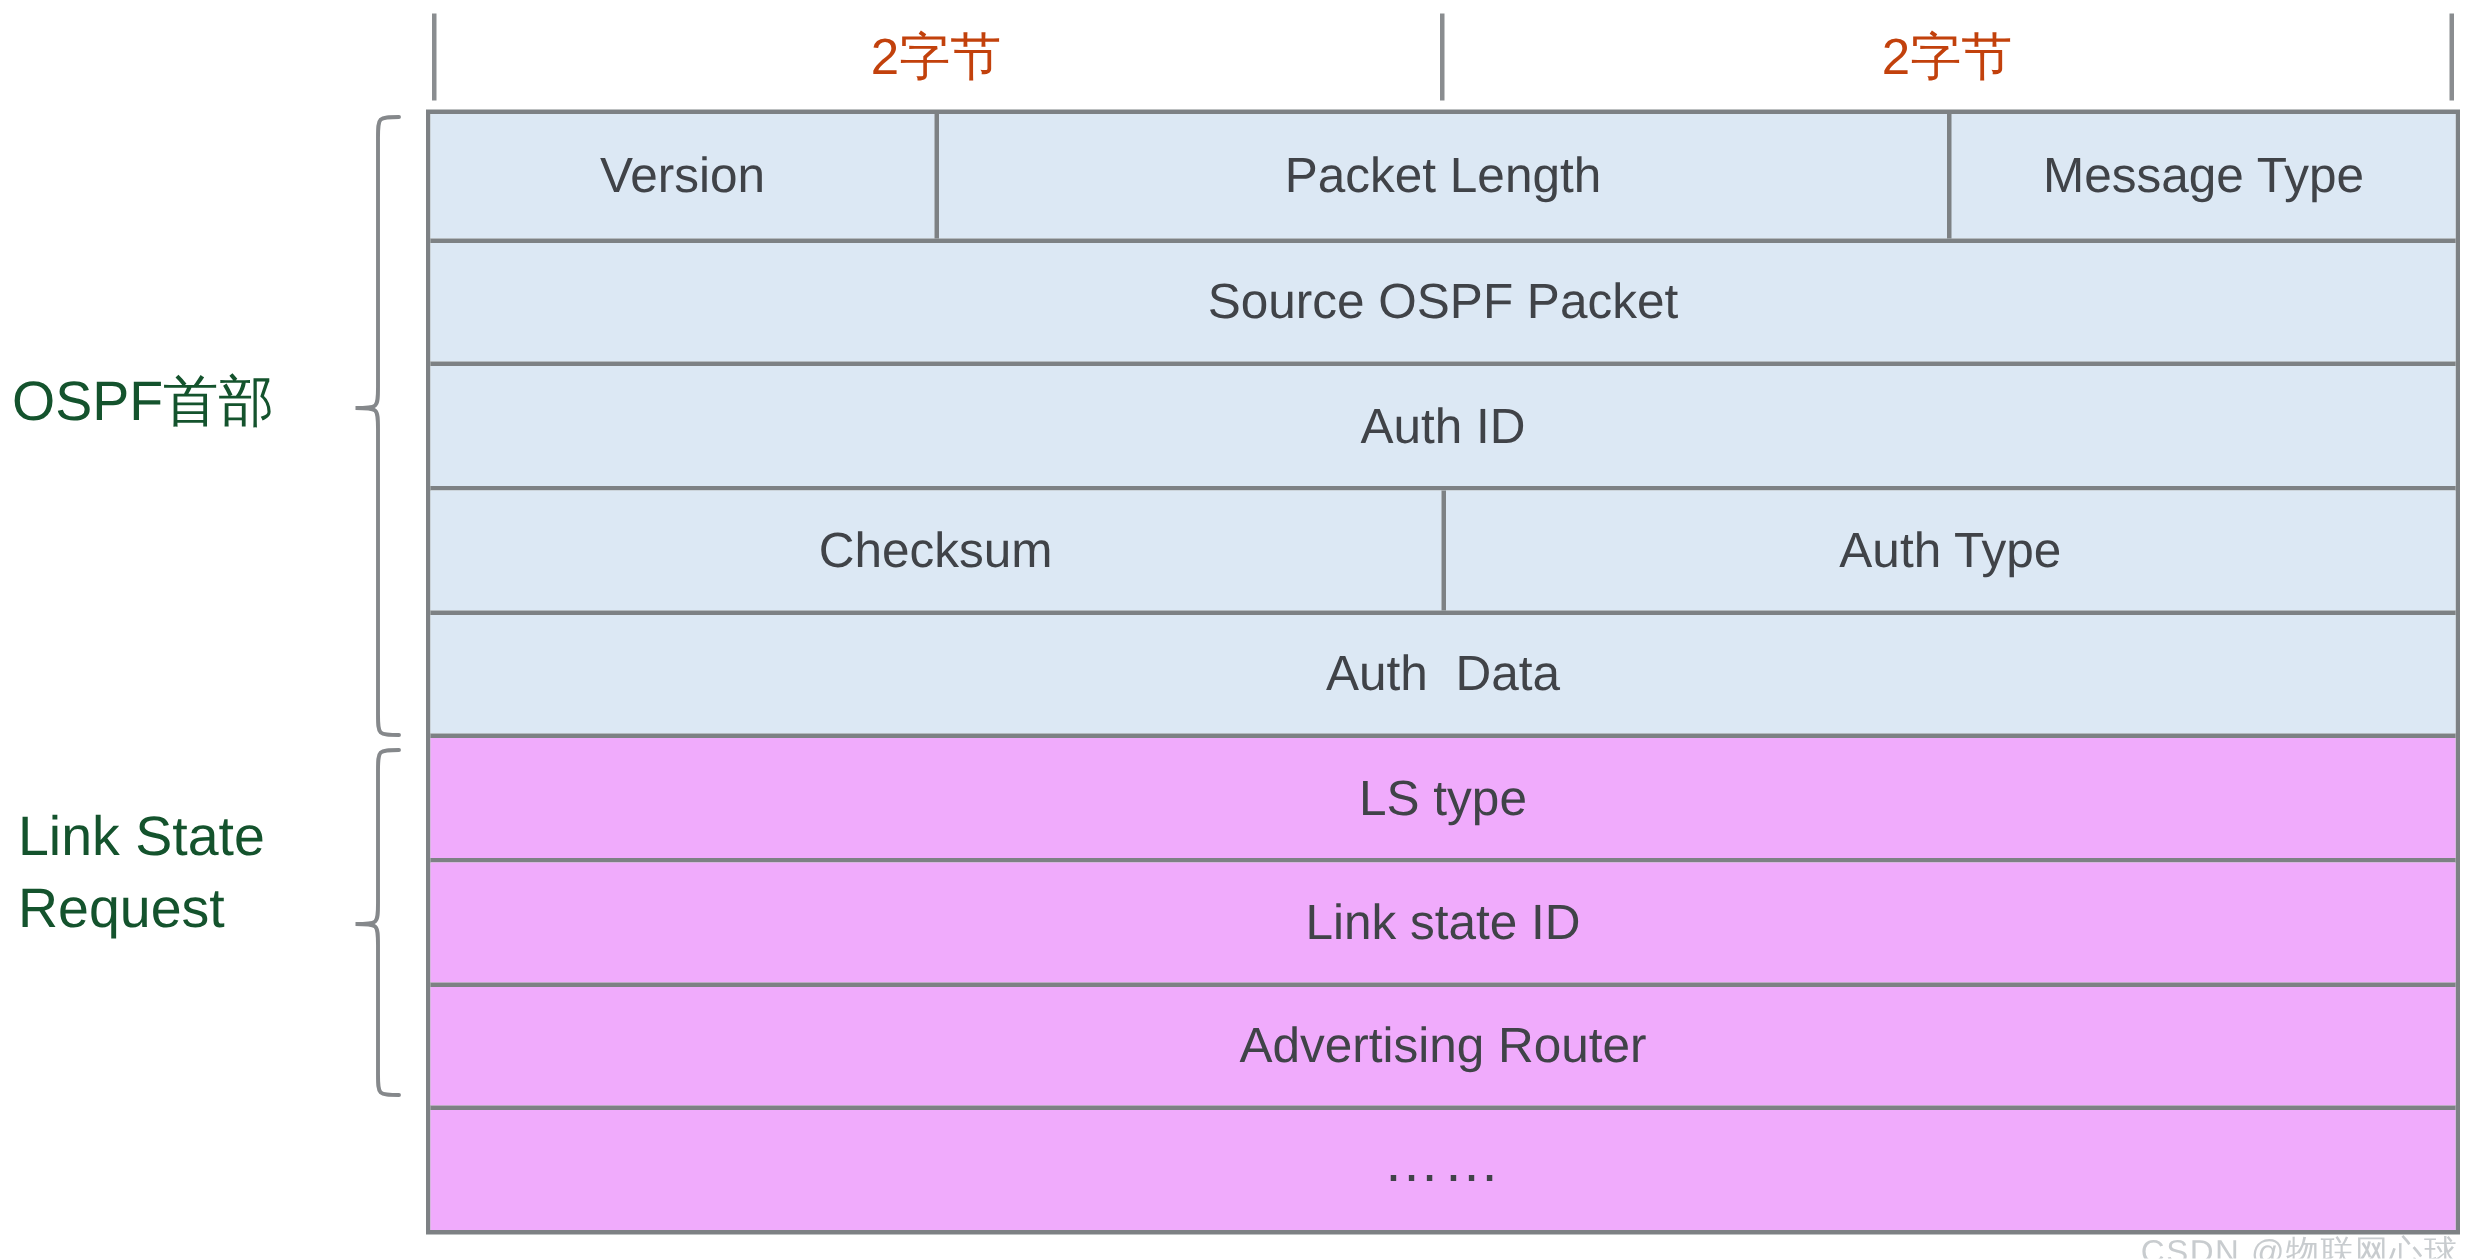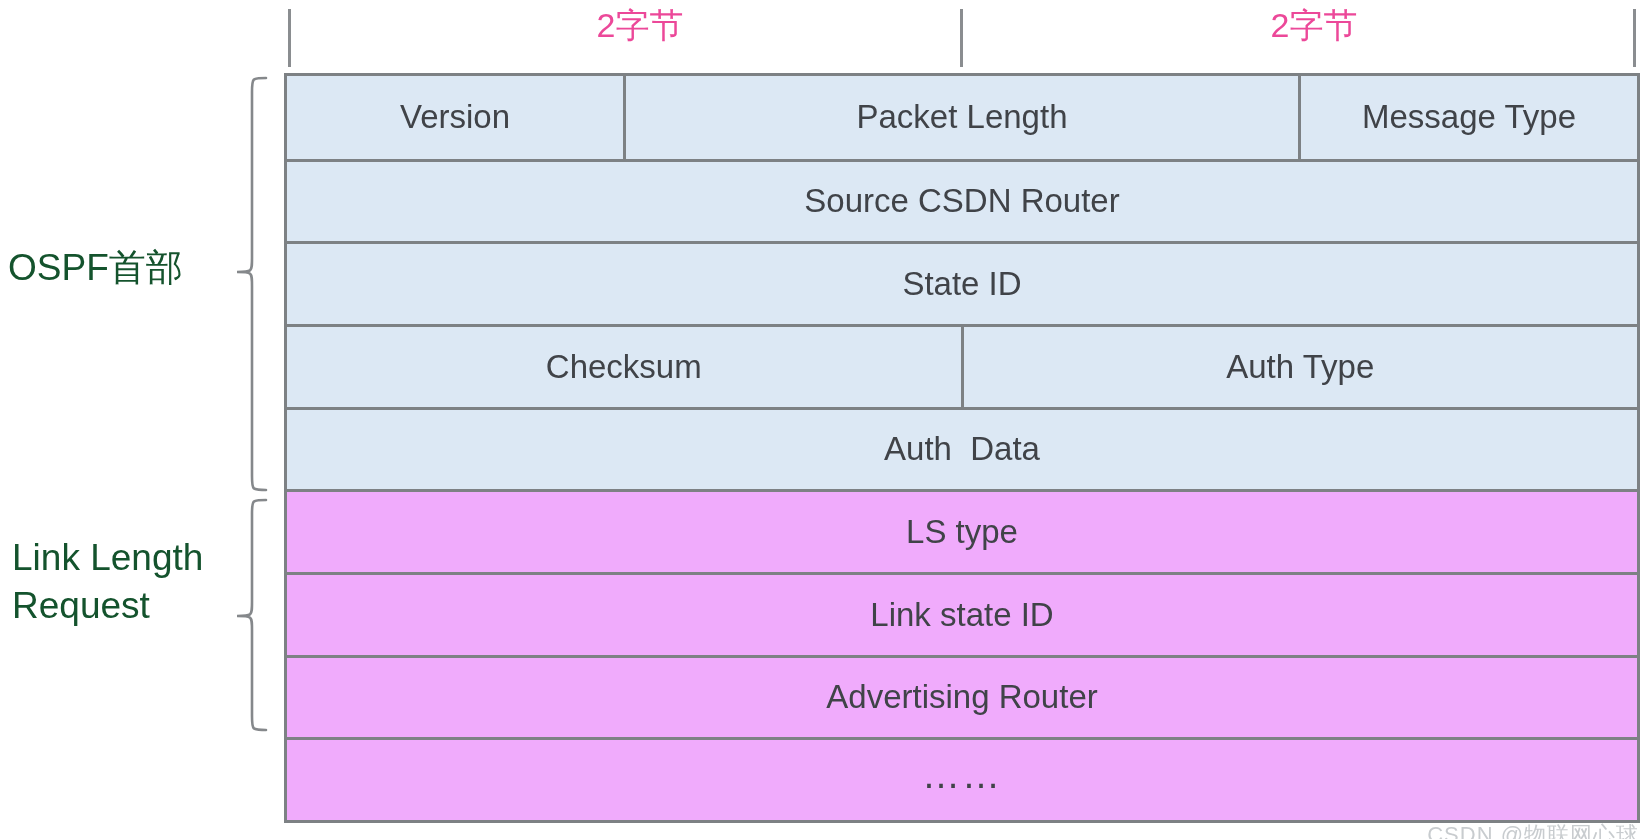--- a/index.html
+++ b/index.html
@@ -8,23 +8,23 @@
     font-family:"Liberation Sans","DejaVu Sans",sans-serif;
     position:relative;
   }
   .stage{position:absolute;inset:0;}
 
   
   .tick{
     position:absolute;top:9px;width:3px;height:58px;background:#8a8d90;
   }
   .byte-label{
-    position:absolute;top:0;height:52px;
+    position:absolute;top:12px;height:52px;
     display:flex;align-items:center;justify-content:center;
-    font-size:34px;color:#ec4899;padding-left:16px;
+    font-size:34px;color:#c2410c;
   }
   .byte-label.left{left:288px;width:672px;}
   .byte-label.right{left:960px;width:676px;}
 
   
   .pkt-table{
     position:absolute;left:284px;top:73px;width:1350px;height:744px;
     border:3px solid #7d8184;
     display:grid;grid-template-rows:repeat(9,1fr);
   }
@@ -67,24 +67,24 @@
   <div class="byte-label left">2字节</div>
   <div class="byte-label right">2字节</div>
 
   <div class="pkt-table">
     <div class="pkt-row">
       <div class="pkt-cell w-25 fill-blue">Version</div>
       <div class="pkt-cell w-50 fill-blue">Packet Length</div>
       <div class="pkt-cell w-25 fill-blue">Message Type</div>
     </div>
     <div class="pkt-row">
-      <div class="pkt-cell w-100 fill-blue">Source CSDN Router</div>
+      <div class="pkt-cell w-100 fill-blue">Source OSPF Packet</div>
     </div>
     <div class="pkt-row">
-      <div class="pkt-cell w-100 fill-blue">State ID</div>
+      <div class="pkt-cell w-100 fill-blue">Auth ID</div>
     </div>
     <div class="pkt-row">
       <div class="pkt-cell w-50 fill-blue">Checksum</div>
       <div class="pkt-cell w-50 fill-blue">Auth Type</div>
     </div>
     <div class="pkt-row">
       <div class="pkt-cell w-100 fill-blue">Auth  Data</div>
     </div>
     <div class="pkt-row">
       <div class="pkt-cell w-100 fill-green">LS type</div>
@@ -100,19 +100,19 @@
     </div>
   </div>
 
   <svg class="braces" viewBox="0 0 44 680">
     <path d="M 38 8 C 24 8, 24 8, 24 22 L 24 188 C 24 202, 24 202, 9 202 C 24 202, 24 202, 24 216 L 24 406 C 24 420, 24 420, 38 420" fill="none" stroke="#85888b" stroke-width="2.6" stroke-linecap="round"></path>
     <path d="M 38 430 C 24 430, 24 430, 24 444 L 24 532 C 24 546, 24 546, 9 546 C 24 546, 24 546, 24 560 L 24 646 C 24 660, 24 660, 38 660" fill="none" stroke="#85888b" stroke-width="2.6" stroke-linecap="round"></path>
   </svg>
 
   <div class="side-label ospf">OSPF首部</div>
   <div class="side-label lsr">
-    <div>Link Length</div>
+    <div>Link State</div>
     <div>Request</div>
   </div>
 
   <div class="watermark">CSDN @物联网心球</div>
 
 </div>
 
 </body></html>

